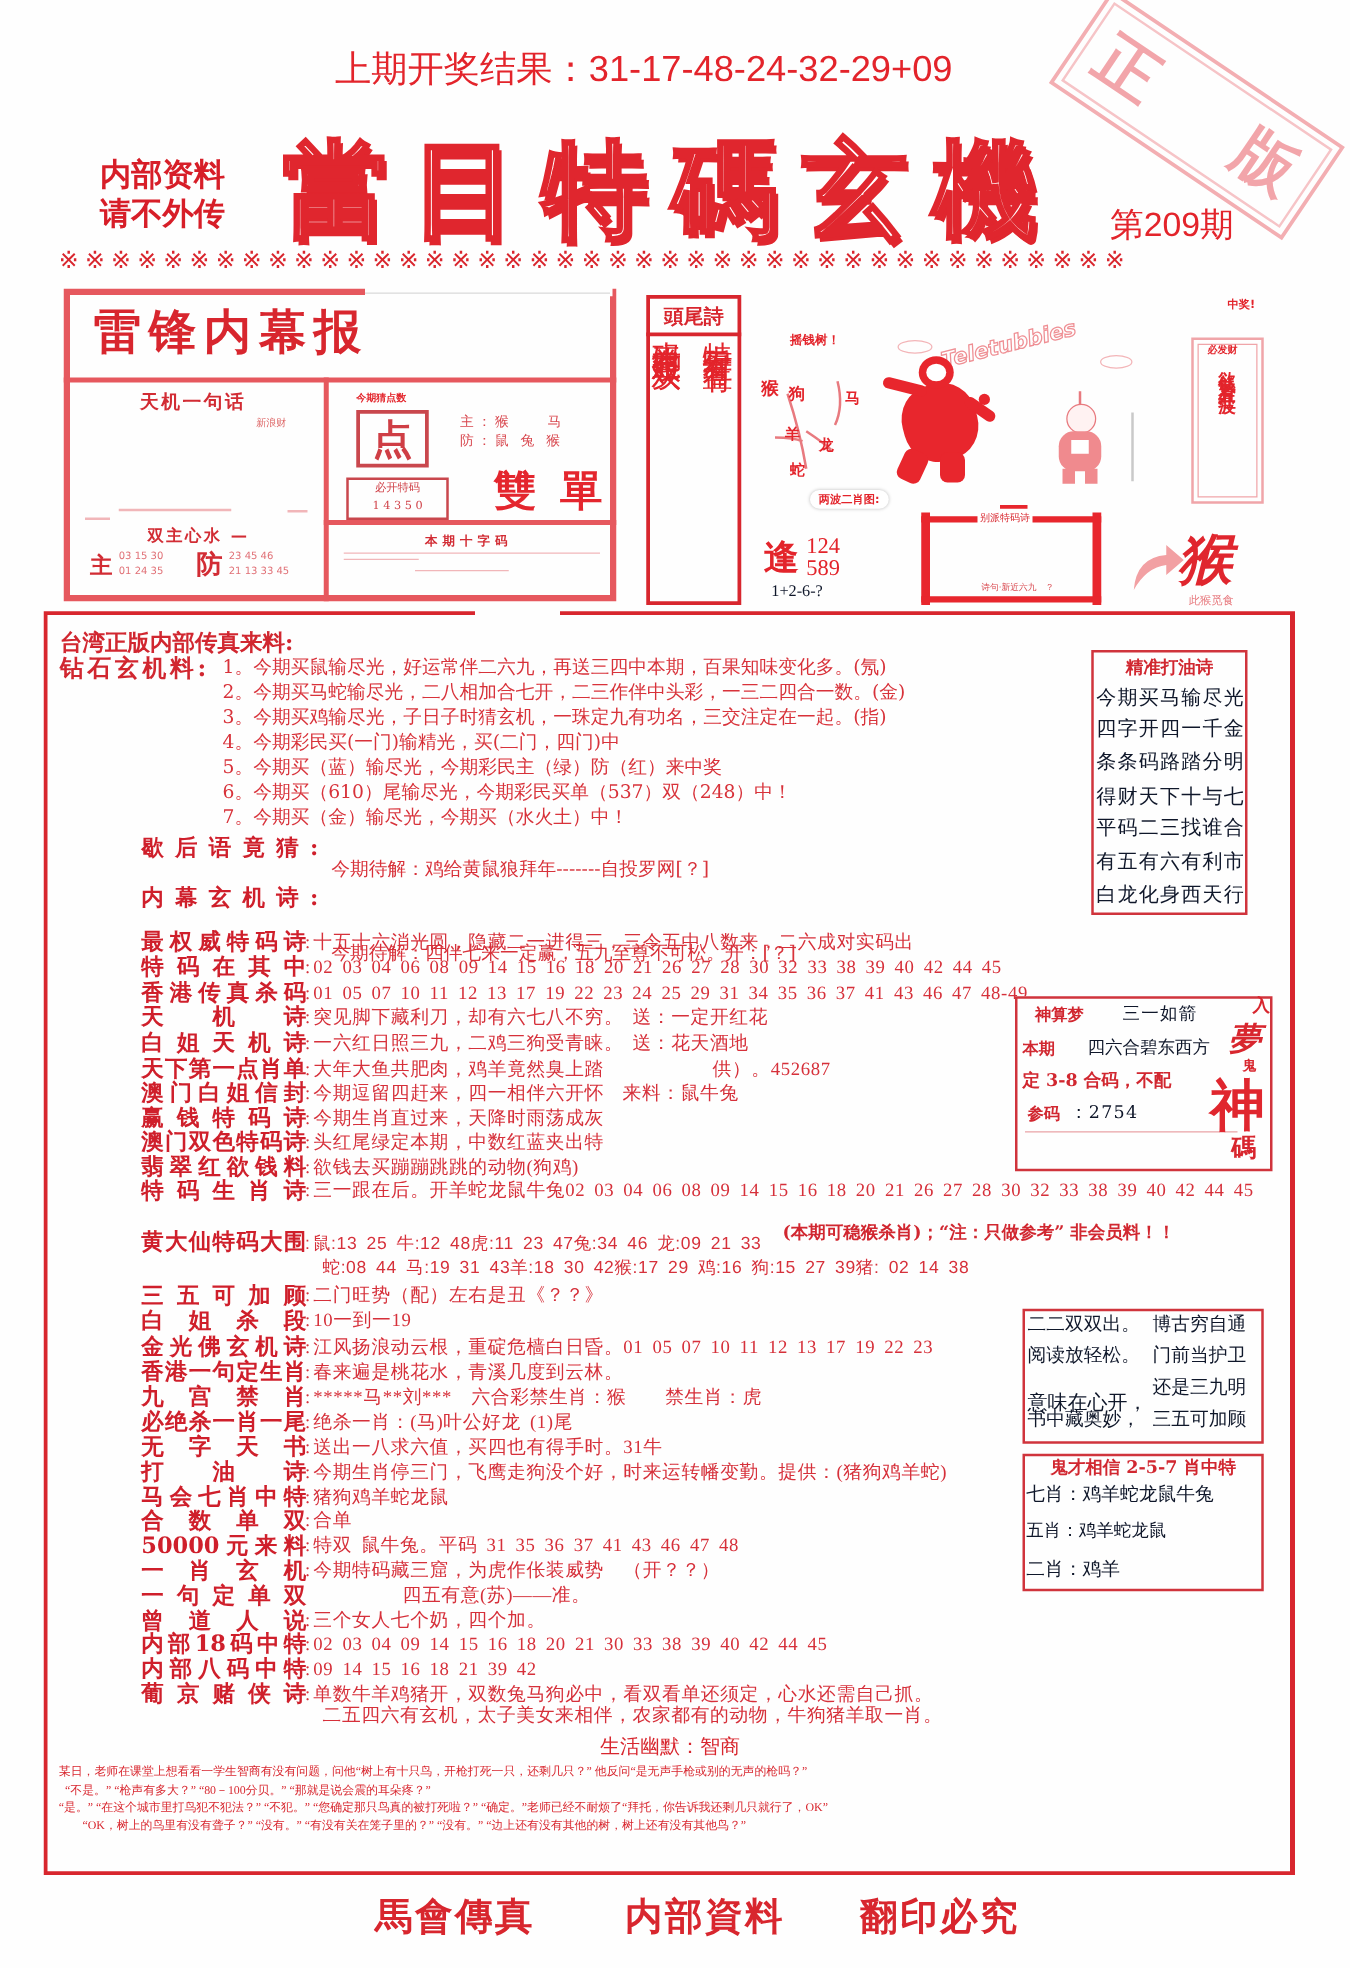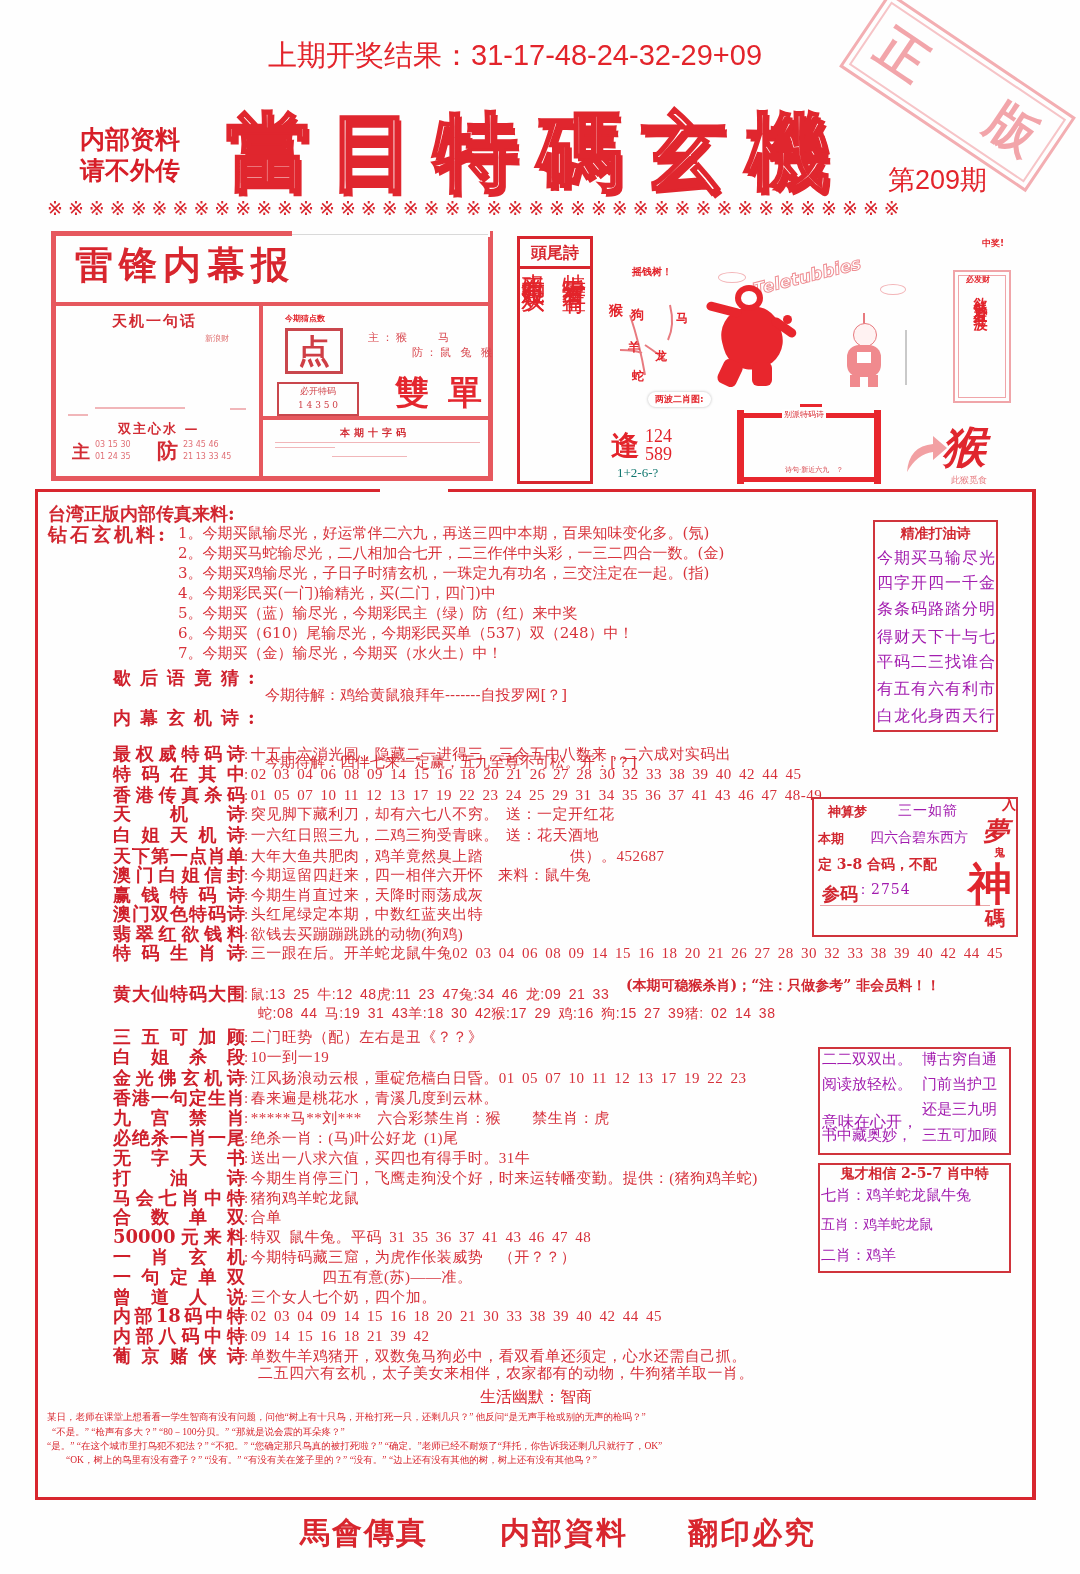--- a/index.html
+++ b/index.html
@@ -31,21 +31,21 @@
   .pinkline{border:1.5px solid #f3b5b8;}
   
   .mainbox{left:35px;top:489px;width:1001px;height:1011px;border:3px solid #d8262e;border-right-width:4px;box-sizing:border-box;}
   .hdr-lbl{font:bold 18px "DejaVu Serif",serif;color:#d12730;white-space:nowrap;}
   .item{left:178px;font:15px "DejaVu Serif",serif;color:#d8323a;white-space:nowrap;line-height:20px;}
   .lbl{position:absolute;left:113px;width:132px;font:bold 18px "DejaVu Serif",serif;color:#cf1f2b;text-align:justify;text-align-last:justify;line-height:20px;}
   .val{position:absolute;left:244px;font:15px "Liberation Serif",serif;color:#d6303a;white-space:nowrap;letter-spacing:.5px;word-spacing:3px;line-height:20px;}
   .val.colon::before{content:":";margin-right:2px;}
   .sans{font-family:"Liberation Sans",sans-serif;font-weight:bold;}
   .side-box{border:2px solid #d0343c;box-sizing:border-box;}
-  .side-line{font:16px "DejaVu Serif",serif;color:#a21caf;white-space:nowrap;letter-spacing:1px;}
+  .side-line{font:16px "DejaVu Serif",serif;color:#0f172a;white-space:nowrap;letter-spacing:1px;}
   .humor{font:9.5px "Liberation Serif",serif;color:#d8262e;white-space:nowrap;}
   .footer{font:bold 30px "DejaVu Serif",serif;color:#d8262e;letter-spacing:2px;white-space:nowrap;}
 </style>
 </head>
 <body>
 
 <div class="abs last-result">上期开奖结果：31-17-48-24-32-29+09</div>
 
 <div class="abs stamp">
   <span>正</span>
@@ -85,21 +85,21 @@
   <div>21 13 33 45</div>
 </div>
 
 <div class="abs tiny" style="left:285px;top:313px;font-size:8px;font-weight:bold;color:#e3242b;">今期猜点数</div>
 <div class="abs dian-box">点</div>
 <div class="abs bikai-box">
   <div>必开特码</div>
   <div>1 4 3 5 0</div>
 </div>
 <div class="abs tiny" style="left:368px;top:330px;font-size:11px;color:#d8474e;letter-spacing:3px;">主：猴　　马</div>
-<div class="abs tiny" style="left:368px;top:345px;font-size:11px;color:#d8474e;letter-spacing:3px;margin-left:44px;">防：鼠 兔 猴</div>
+<div class="abs tiny" style="left:368px;top:345px;font-size:11px;color:#d8474e;letter-spacing:3px;">防：鼠 兔 猴</div>
 <div class="abs shuang" style="left:395px;top:370px;">雙</div>
 <div class="abs shuang" style="left:448px;top:370px;">單</div>
 
 <div class="abs tiny" style="left:340px;top:426px;font-size:10px;font-weight:bold;letter-spacing:4px;color:#d22c34;">本期十字码</div>
 <div class="abs faint" style="left:275px;top:442px;width:205px;height:1px;"></div>
 <div class="abs faint" style="left:275px;top:447px;width:60px;height:1px;"></div>
 <div class="abs faint" style="left:332px;top:456px;width:75px;height:1px;"></div>
 
 <div class="abs ht-box"></div>
 <div class="abs ht-title">頭尾詩</div>
@@ -147,21 +147,21 @@
 <div class="abs red" style="left:737px;top:477px;width:144px;height:5px;"></div>
 <div class="abs red" style="left:800px;top:404px;width:22px;height:3px;"></div>
 <div class="abs tiny" style="left:782px;top:409px;font-size:8px;color:#d8262e;background:#fff;padding:0 2px;">别派特码诗</div>
 <div class="abs tiny" style="left:785px;top:465px;font-size:7px;color:#d8474e;">诗句·新近六九　？</div>
 
 <div class="abs tiny" style="left:611px;top:427px;font:bold 28px 'DejaVu Serif',serif;color:#e3242b;">逢</div>
 <div class="abs tiny" style="left:645px;top:427px;font:18px 'Liberation Serif',serif;color:#e3242b;line-height:18px;">
   <div>124</div>
   <div>589</div>
 </div>
-<div class="abs tiny" style="left:617px;top:465px;font:13px 'Liberation Serif',serif;color:#0f766e;">1+2-6-?</div>
+<div class="abs tiny" style="left:617px;top:465px;font:13px 'Liberation Serif',serif;color:#0f172a;">1+2-6-?</div>
 
 <div class="abs tiny" style="left:982px;top:237px;font-size:9px;font-weight:bold;color:#e3242b;">中奖!</div>
 <div class="abs" style="left:953px;top:270px;width:58px;height:133px;border:2px solid #f0a5a9;outline:1px solid #f0a5a9;outline-offset:-6px;box-sizing:border-box;"></div>
 <div class="abs tiny" style="left:966px;top:274px;font-size:8px;font-weight:bold;color:#e3242b;">必发财</div>
 <div class="abs vcol" style="left:972px;top:286px;font:bold 14px 'DejaVu Serif',serif;line-height:18px;letter-spacing:4px;color:#e3242b;">欲钱看丑红波</div>
 <svg class="abs" style="left:903px;top:432px;" width="46" height="44">
   <path d="M4 40 Q6 14 30 12 L30 4 L44 16 L30 28 L30 20 Q14 22 4 40 Z" fill="#f2a0a3"></path>
 </svg>
 <div class="abs tiny" style="left:942px;top:418px;font:bold italic 44px 'DejaVu Serif',serif;color:#e0262e;">猴</div>
 <div class="abs tiny" style="left:951px;top:474px;font-size:9px;color:#e77a7f;">此猴觅食</div>
@@ -265,21 +265,21 @@
 <div class="abs side-line" style="left:877px;top:652px;">平码二三找谁合</div>
 <div class="abs side-line" style="left:877px;top:679px;">有五有六有利市</div>
 <div class="abs side-line" style="left:877px;top:706px;">白龙化身西天行</div>
 
 <div class="abs side-box" style="left:812px;top:797px;width:206px;height:140px;background:#fefefe;"></div>
 <div class="abs hdr-lbl" style="left:828px;top:803px;font-size:13px;">神算梦</div>
 <div class="abs side-line" style="left:898px;top:802px;font-size:14px;">三一如箭</div>
 <div class="abs hdr-lbl" style="left:818px;top:830px;font-size:13px;">本期</div>
 <div class="abs side-line" style="left:870px;top:829px;font-size:14px;letter-spacing:0;">四六合碧东西方</div>
 <div class="abs hdr-lbl" style="left:818px;top:856px;font-size:14px;">定 3-8 合码，不配</div>
-<div class="abs hdr-lbl" style="left:822px;top:882px;font-size:18px;text-align:right;">参码</div>
+<div class="abs hdr-lbl" style="left:822px;top:882px;font-size:13px;text-align:right;">参码</div>
 <div class="abs side-line" style="left:856px;top:881px;font-size:14px;">：2754</div>
 <div class="abs" style="left:820px;top:905px;width:170px;height:1px;background:#e9a3a6;"></div>
 <div class="abs tiny" style="left:1002px;top:796px;font-size:14px;font-weight:bold;color:#d8262e;">入</div>
 <div class="abs tiny" style="left:983px;top:814px;font:italic bold 26px 'DejaVu Serif',serif;color:#d8262e;">夢</div>
 <div class="abs tiny" style="left:994px;top:845px;font-size:11px;font-weight:bold;color:#d8262e;">鬼</div>
 <div class="abs tiny" style="left:968px;top:855px;font:bold 44px 'DejaVu Serif',serif;color:#e0262e;">神</div>
 <div class="abs tiny" style="left:985px;top:905px;font:bold 20px 'DejaVu Serif',serif;color:#d8262e;">碼</div>
 
 <div class="abs side-box" style="left:818px;top:1047px;width:193px;height:108px;"></div>
 <div class="abs side-line" style="left:822px;top:1050px;font-size:15px;letter-spacing:0;">二二双双出。</div>

